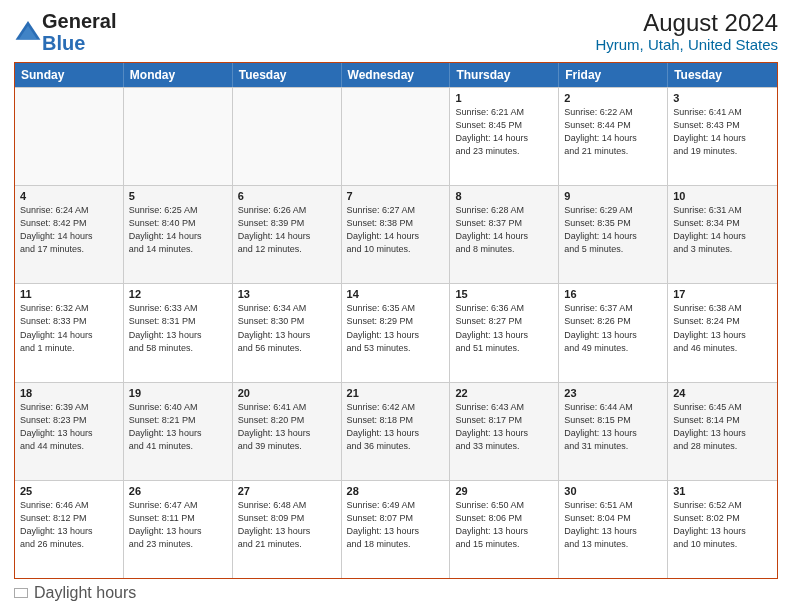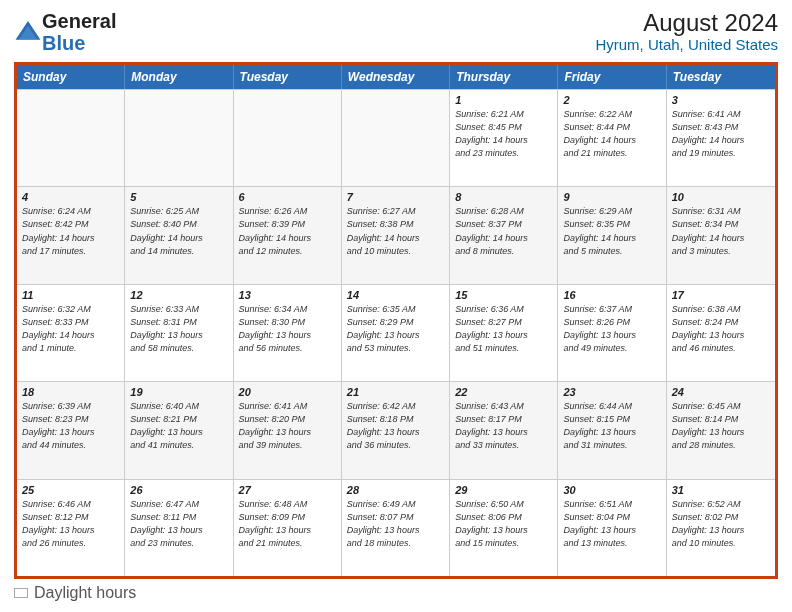--- a/index.html
+++ b/index.html
@@ -48,22 +48,21 @@
       line-height: 1.1;
     }
     .title-sub {
       font-size: 15px;
       color: #0369a1;
     }
     .calendar {
       flex: 1;
       display: flex;
       flex-direction: column;
-      border: 3px solid #c2410c;
-      font-style: italic;
+      border: 1px solid #c2410c;
     }
     .cal-header-row {
       display: grid;
       grid-template-columns: repeat(7, 1fr);
       background: #2a6db5;
     }
     .cal-header-cell {
       color: #fff;
       font-size: 12px;
       font-weight: bold;

